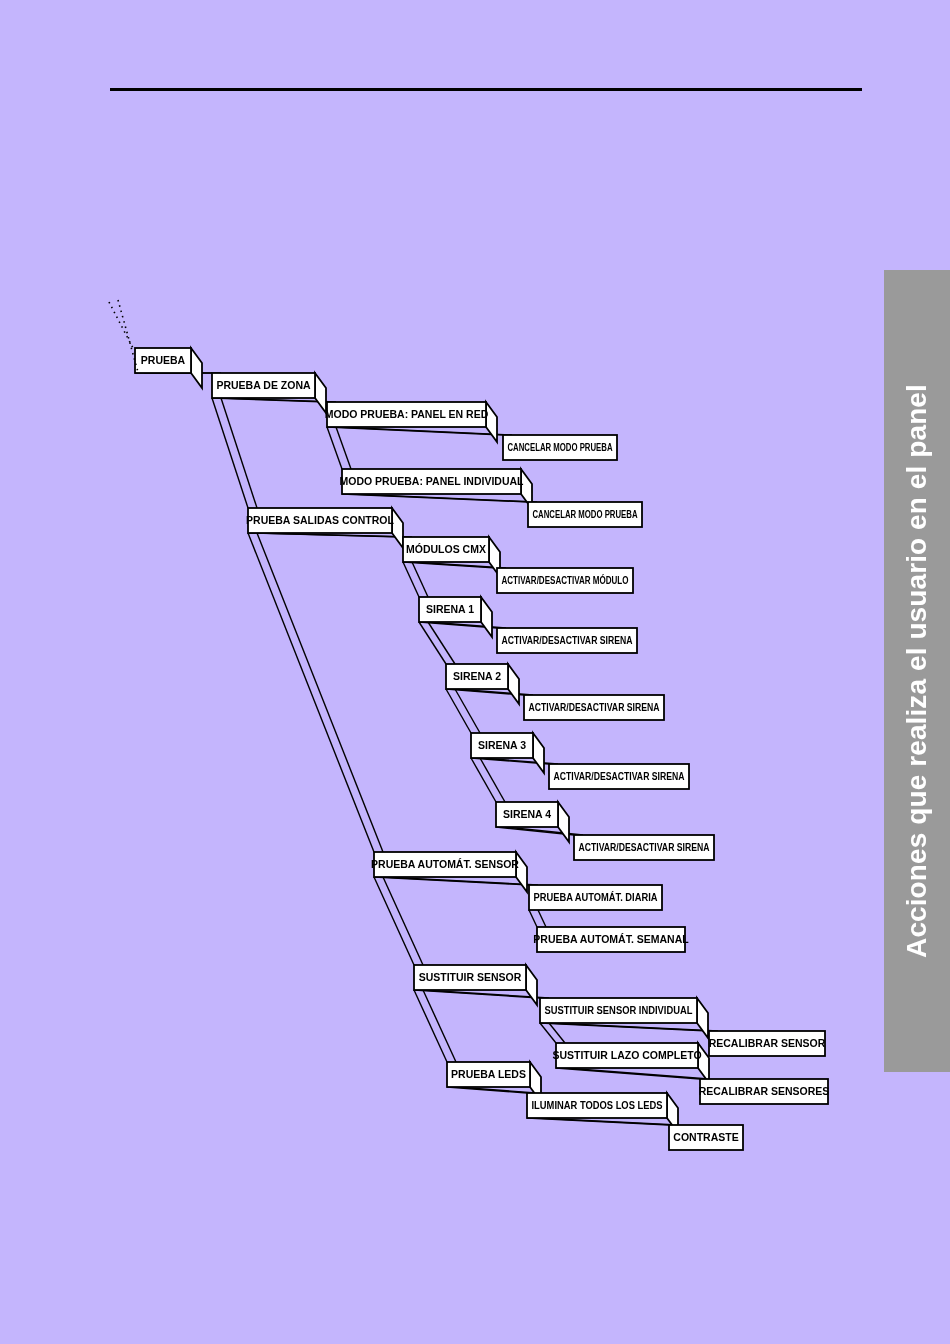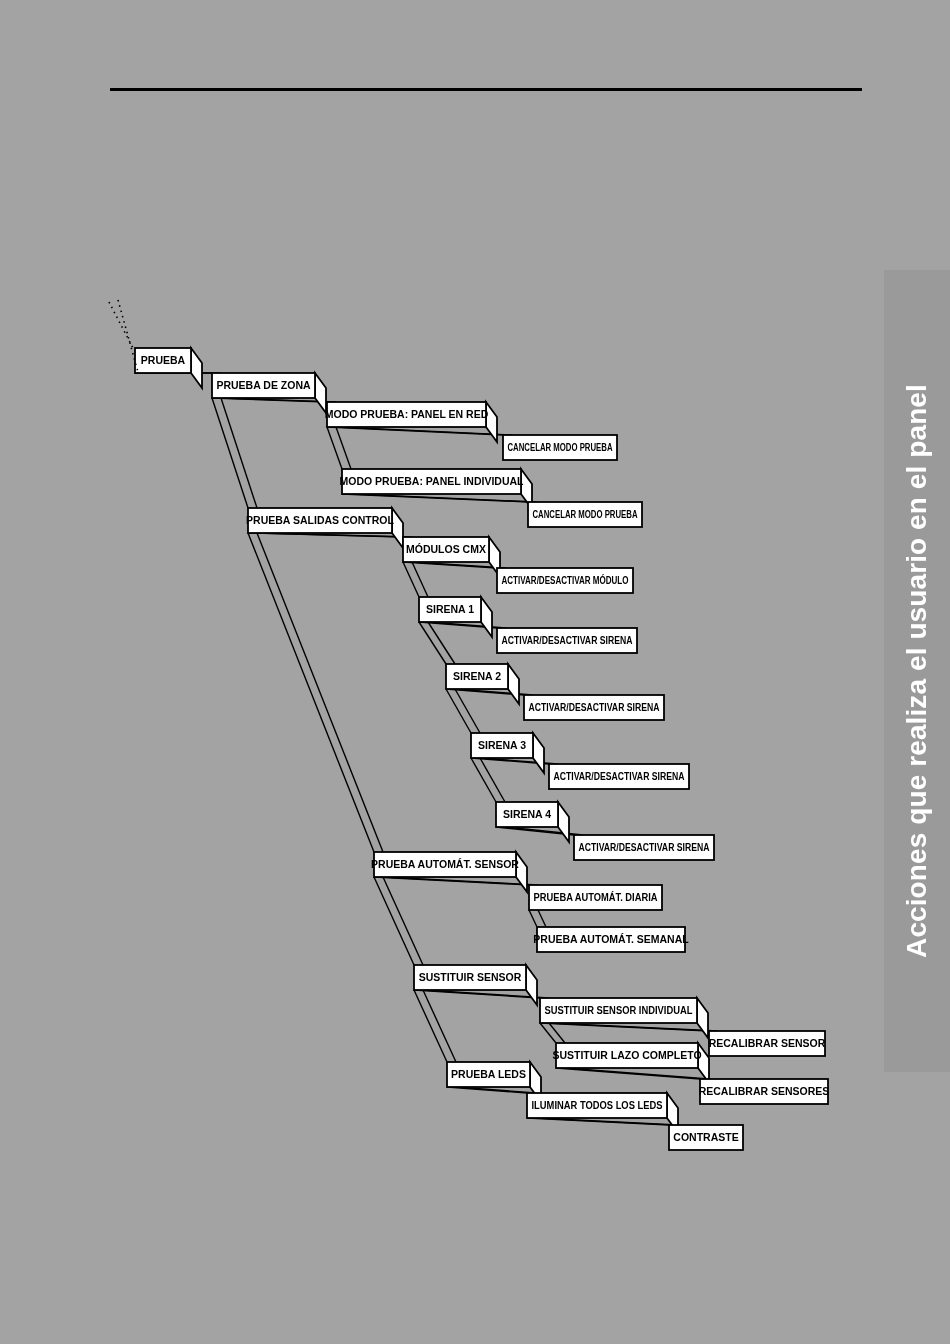--- a/index.html
+++ b/index.html
@@ -1,20 +1,20 @@
 <!DOCTYPE html>
 <html><head>
 <meta charset="utf-8">
 <style>
   html,body{margin:0;padding:0;background:#ffffff;}
   body{
     width:950px;height:1344px;position:relative;overflow:hidden;
     font-family:"Liberation Sans", sans-serif;
   }
-  #page{position:absolute;inset:0;background:#a3a3a3;}
+  #page{position:absolute;inset:0;background:#c4b5fd;}
 
   
   .header-rule{
     position:absolute;left:110px;top:88px;width:752px;height:3px;
     background:#000;
   }
 
   
   .side-tab{
     position:absolute;left:884px;top:270px;width:66px;height:802px;

